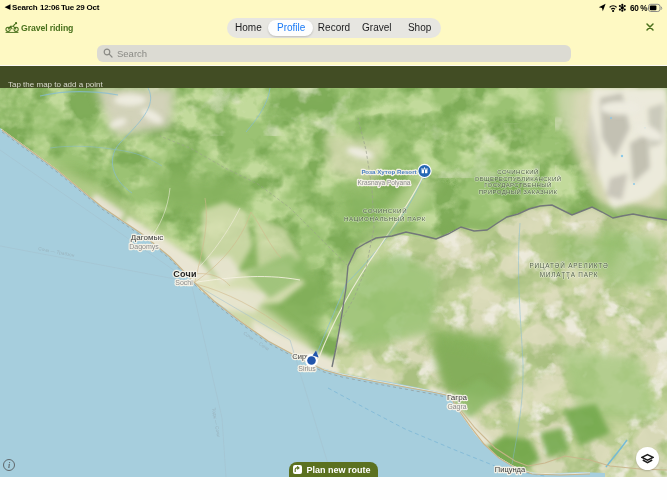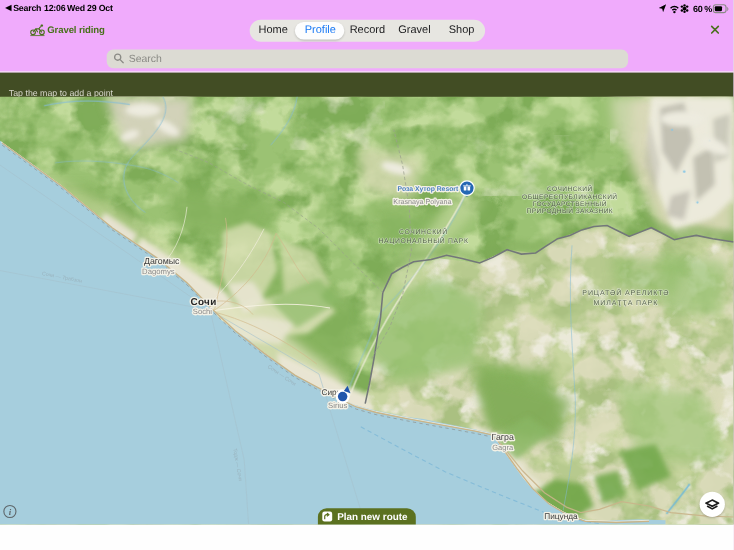--- a/index.html
+++ b/index.html
@@ -1,24 +1,24 @@
 <!DOCTYPE html>
 <html><head>
 <meta charset="utf-8">
 <style>
 *{margin:0;padding:0;box-sizing:border-box}
 html,body{width:667px;height:500px;overflow:hidden}
 body{font-family:"Liberation Sans",sans-serif;background:#fff}
-#app{position:relative;width:667px;height:500px;background:#f0abfc;overflow:hidden}
+#app{position:relative;width:667px;height:500px;background:#fef9c3;overflow:hidden}
 
 #status{position:absolute;left:0;top:0;width:667px;height:14px;color:#000}
 .sl{position:absolute;top:3px;font-size:8px;font-weight:700;letter-spacing:-0.2px}
 
 #hdr{position:absolute;left:0;top:14px;width:667px;height:26px}
-#brand{position:absolute;left:27px;top:8px;color:#48701b;font-size:8.7px;font-weight:700;display:flex;letter-spacing:-0.1px}
+#brand{position:absolute;left:5px;top:8px;color:#48701b;font-size:8.7px;font-weight:700;display:flex;align-items:center;letter-spacing:-0.1px}
 #seg{position:absolute;left:227px;top:3.5px;width:214px;height:20px;background:#e7e6e1;border-radius:10px;display:flex;align-items:center}
 .segit{flex:1;text-align:center;font-size:10px;font-weight:400;color:#1c1c1e;position:relative;z-index:2}
 #pill{position:absolute;left:41px;top:2px;width:45px;height:16px;background:#fdfdfd;border-radius:8px;box-shadow:0 1px 2px rgba(0,0,0,.18);z-index:1}
 #closex{position:absolute;right:9px;top:5px;width:16px;height:16px}
 
 #searchrow{position:absolute;left:0;top:40px;width:667px;height:26px;border-bottom:1px solid #fbfaf4}
 #searchpill{position:absolute;left:97px;top:4.5px;width:474px;height:17px;background:#dcdbd3;border-radius:6px;color:#8a8a85;font-size:9.5px;display:flex;align-items:center;padding-left:6px}
 
 #tapbar{position:absolute;left:0;top:66px;width:667px;height:36px;background:#424d24;color:#d9d9cd;font-size:8px;display:flex;align-items:center;padding-left:8px}
 
@@ -34,21 +34,21 @@
 .hal{paint-order:stroke;stroke:#f3f1e6;stroke-width:2.4px;stroke-linejoin:round}
 .halb{paint-order:stroke;stroke:rgba(255,255,255,0.45);stroke-width:1.2px;stroke-linejoin:round}
 </style>
 </head>
 <body>
 <div id="app">
   <div id="status">
     <span class="sl" style="left:5px;font-size:7px;top:3px">◀</span>
     <span class="sl" style="left:12px">Search</span>
     <span class="sl" style="left:40px">12:06</span>
-    <span class="sl" style="left:61px">Wed 29 Oct</span>
+    <span class="sl" style="left:61px">Tue 29 Oct</span>
     <svg class="sl" style="left:598px;top:3px" width="66" height="10" viewBox="0 0 66 10">
       <path d="M7.6 0.8 L0.8 4.2 L4 5 L4.8 8.2 Z" fill="#000"></path>
       <g stroke="#000" fill="none">
         <path d="M11.6 4.4 a5 5 0 0 1 7 0" stroke-width="1.3"></path>
         <path d="M13.2 6.2 a2.8 2.8 0 0 1 3.8 0" stroke-width="1.3"></path>
       </g>
       <circle cx="15.1" cy="8" r="1.1" fill="#000"></circle>
       <g fill="#000">
           <circle cx="24.3" cy="4.8" r="1.7"></circle>
           <circle cx="21.9" cy="3" r="1.1"></circle>

